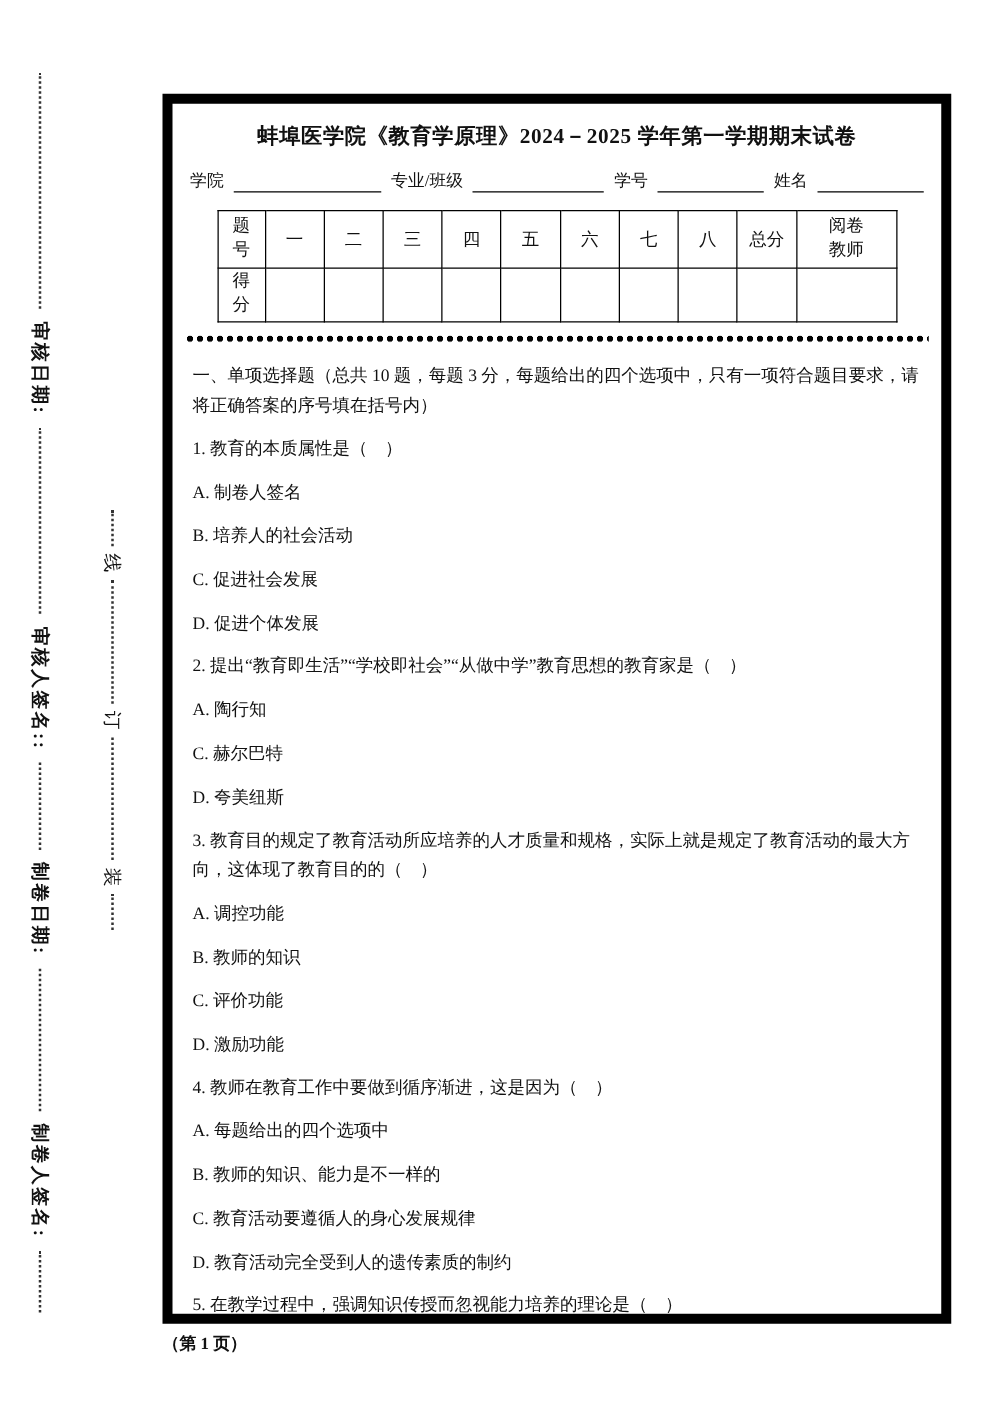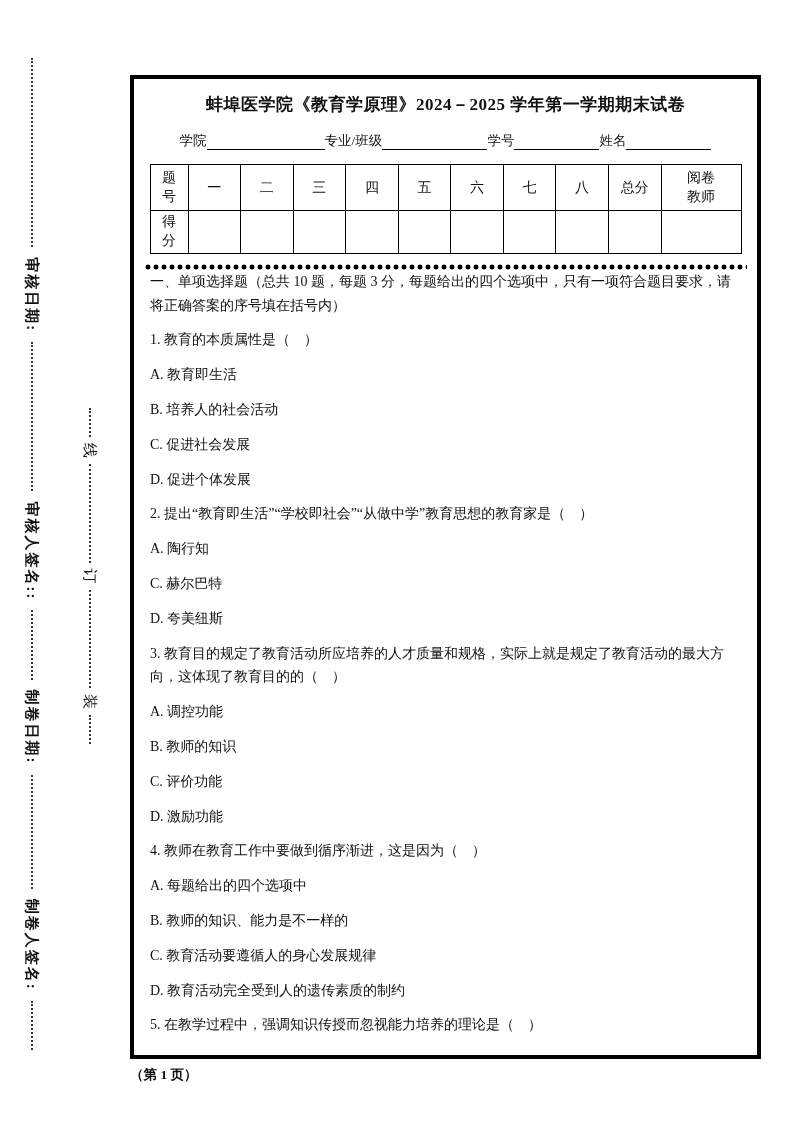--- a/index.html
+++ b/index.html
@@ -29,51 +29,51 @@
   .leader { border-top: 2px dotted #333; height: 0; flex-grow: 1; }
   .lb180 { flex-basis: 180px; } .lb140 { flex-basis: 140px; }
   .lb60 { flex-basis: 60px; }  .lb105 { flex-basis: 105px; }
   .lb40 { flex-basis: 40px; }  .lb20 { flex-basis: 20px; }
   .lb90 { flex-basis: 90px; }
 
   
   .paper {
     position: absolute; left: 130px; top: 75px;
     width: 631px; height: 984px;
-    border: 4px solid #000000;
+    border: 8px solid #000000;
     padding: 12px 14px 0 14px;
     background: #fff;
   }
   .title { text-align: center; font-weight: bold; font-size: 17px; margin-top: 2px; letter-spacing: .5px; }
 
-  .info-row { display: flex; justify-content: center; align-items: flex-end; margin-top: 16px; font-size: 13.5px; }
+  .info-row { display: flex; justify-content: space-between; align-items: flex-end; margin-top: 16px; font-size: 13.5px; }
   .blank { display: inline-block; border-bottom: 1px solid #000; height: 15px; }
   .w118 { width: 118px; } .w105 { width: 105px; } .w85 { width: 85px; }
 
   .score-table {
     border-collapse: collapse; table-layout: fixed;
-    width: 592px; margin: 14px auto 0 auto;
+    width: 544px; margin: 14px auto 0 auto;
     font-size: 14px; text-align: center;
   }
   .score-table td { border: 1px solid #000; padding: 2px; vertical-align: middle; }
   .score-table tr:first-child td { height: 46px; }
   .score-table tr:last-child td { height: 40px; }
   .c-label { width: 38px; } .c-grader { width: 80px; margin-left: 27px; }
   .wrapnarrow { display: inline-block; width: 1.3em; line-height: 1.35; word-break: break-all; }
   .wrapgrader { display: inline-block; width: 2.4em; line-height: 1.35; word-break: break-all; }
 
   .dotted-sep {
     height: 6px; margin: 10px -4px 0 -4px;
     background-image: radial-gradient(circle, #000 2.3px, transparent 2.7px);
     background-size: 8px 6px;
     background-repeat: repeat-x;
     background-position: left center;
   }
 
-  .content { margin-top: 0; font-size: 14px; padding: 0 2px; }
+  .content { margin-top: 16px; font-size: 14px; padding: 0 2px; }
   .line { margin-bottom: 11px; line-height: 1.7; }
 
   .footer {
     position: absolute; left: 130px; top: 1066px; width: 631px;
     font-weight: bold; font-size: 13.5px;
   }
 </style>
 </head>
 <body>
 
@@ -150,21 +150,21 @@
       </tr>
     </tbody>
       </table>
 
     <div class="dotted-sep"></div>
 
     <div class="content">
       <p class="line">一、单项选择题（总共 10 题，每题 3 分，每题给出的四个选项中，只有一项符合题目要求，请将正确答案的序号填在括号内）</p>
 
       <p class="line">1. 教育的本质属性是（　）</p>
-      <p class="line">A. 教育即生活</p>
+      <p class="line">A. 制卷人签名</p>
       <p class="line">B. 培养人的社会活动</p>
       <p class="line">C. 促进社会发展</p>
       <p class="line">D. 促进个体发展</p>
 
       <p class="line">2. 提出“教育即生活”“学校即社会”“从做中学”教育思想的教育家是（　）</p>
       <p class="line">A. 陶行知</p>
       <p class="line">C. 赫尔巴特</p>
       <p class="line">D. 夸美纽斯</p>
 
       <p class="line">3. 教育目的规定了教育活动所应培养的人才质量和规格，实际上就是规定了教育活动的最大方向，这体现了教育目的的（　）</p>

